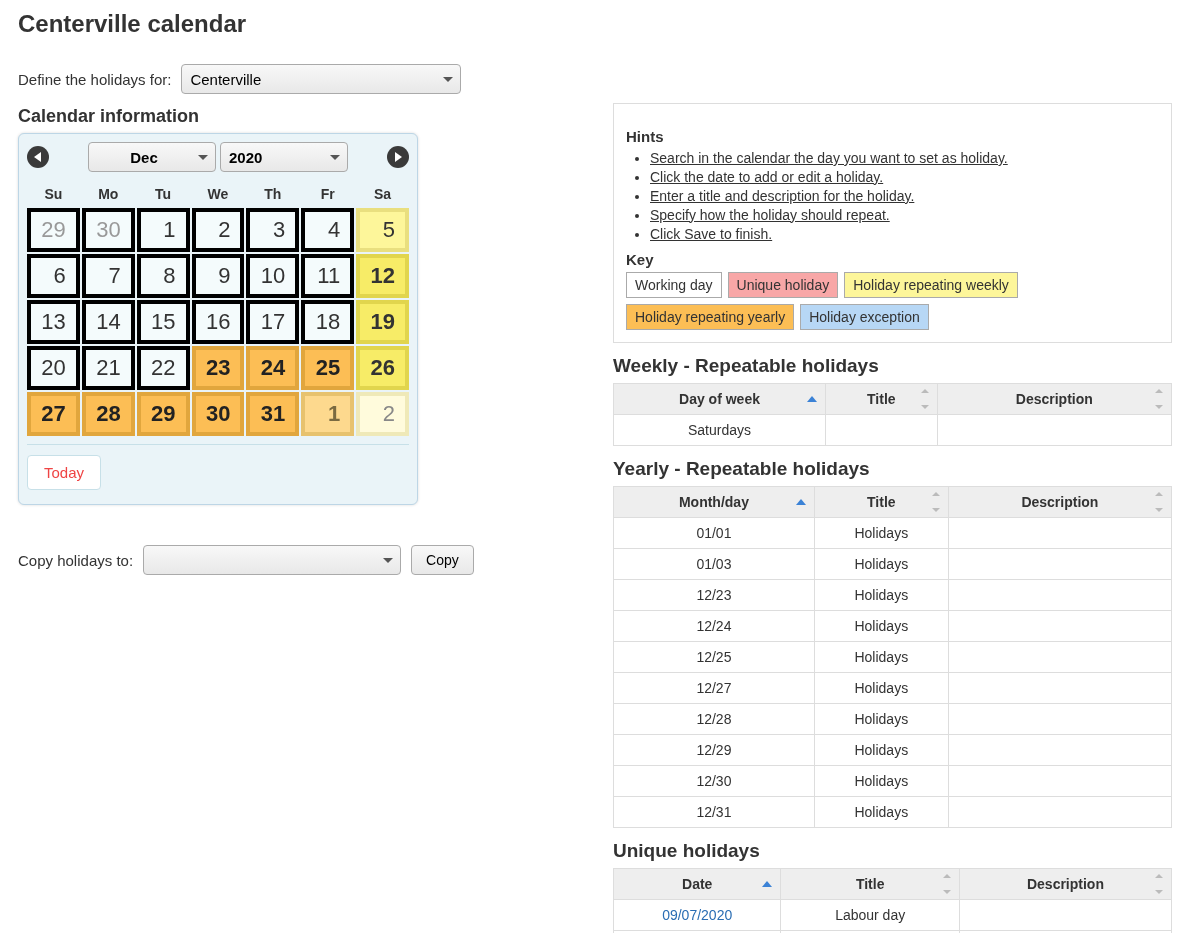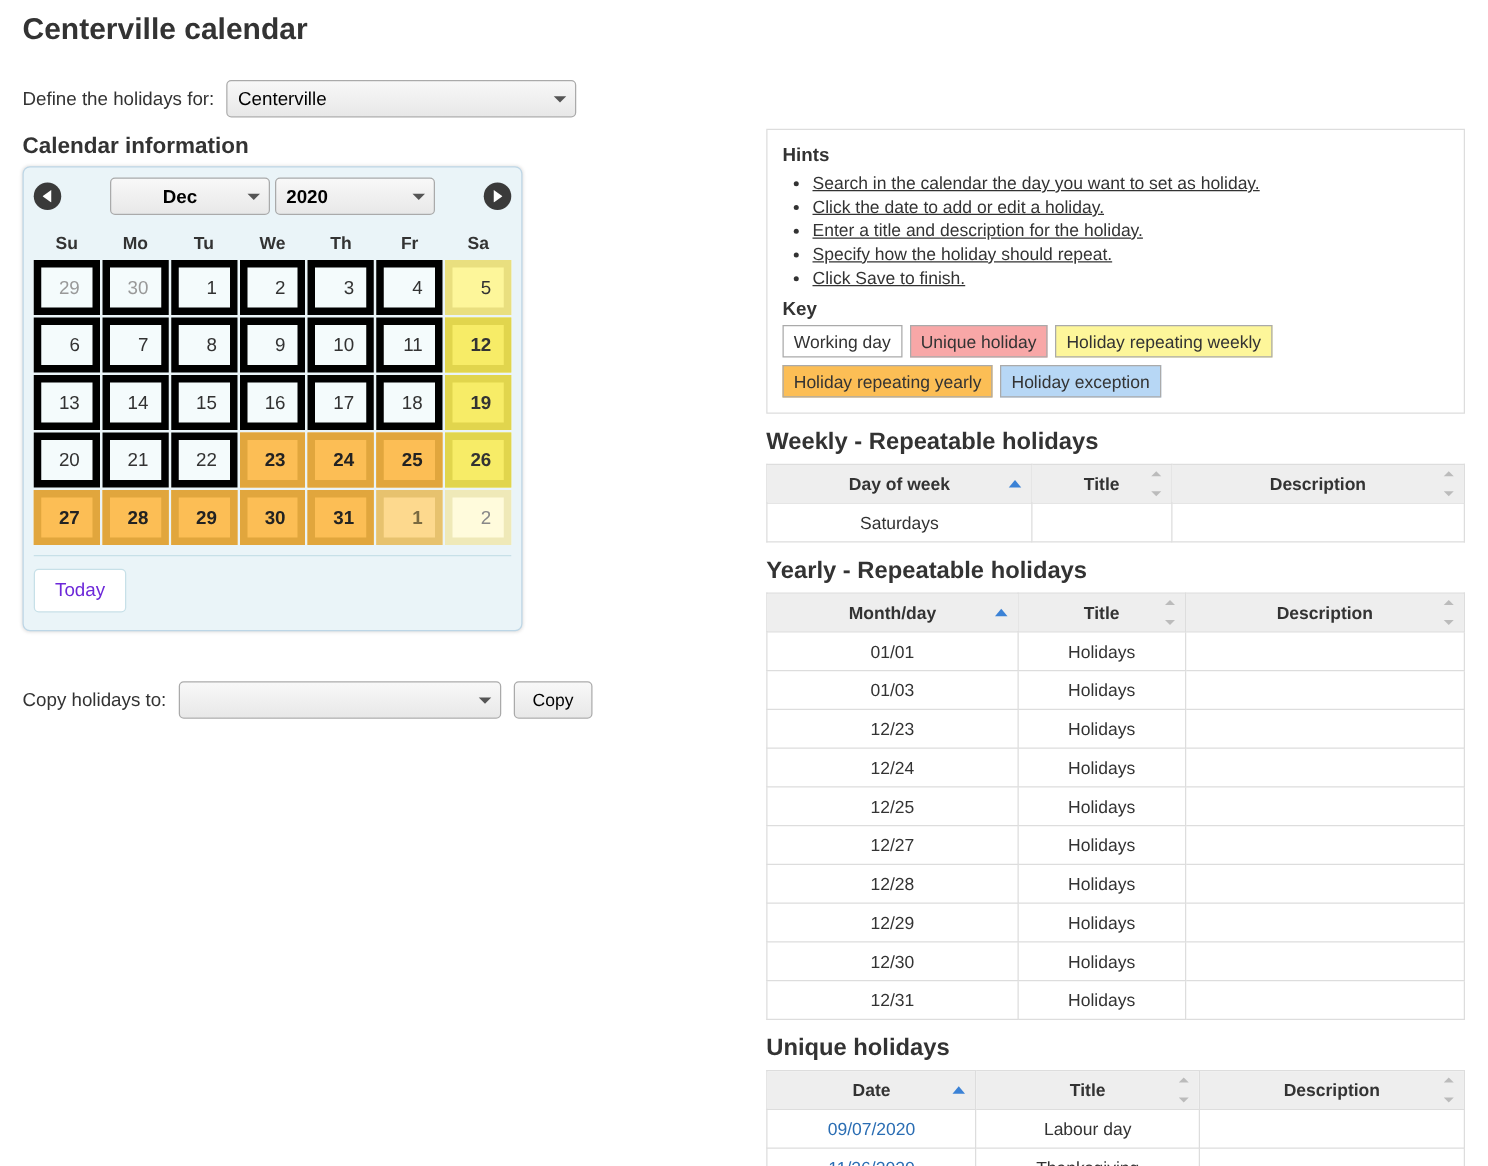--- a/index.html
+++ b/index.html
@@ -112,55 +112,55 @@
     gap: 2px;
   }
   .cal-dow {
     text-align: center;
     font-weight: bold;
     font-size: 14px;
     padding: 6px 0 4px 0;
   }
   .cal-day {
     background: #f4fbfc;
-    border: 6px solid #000000;
+    border: 4px solid #000000;
     height: 44px;
     display: flex;
     align-items: center;
     justify-content: flex-end;
     padding: 12px 10px;
-    font-size: 15px;
+    font-size: 22px;
     color: #333;
     cursor: pointer;
   }
   .cal-day.other { color: #999; }
   .cal-day.sat-yellow { background: #fdf69a; border-color:#e9df7f; color:#333;}
   .cal-day.sat-yellow-light { background:#fffbdc; border-color:#efe9b8; color:#888;}
   .cal-day.sat-deep { background: #f7ec67; border-color:#e1d54d; font-weight:bold;}
   .cal-day.hol-orange { background:#fcbe55; border-color:#e1a63d; font-weight:bold; color:#222;}
   .cal-day.hol-orange-light { background:#fdd98e; border-color:#e7c26e; color:#7a6a40; font-weight:bold;}
   .cal-footer {
     border-top: 1px solid #c7e0e8;
     margin-top: 8px;
     padding-top: 10px;
   }
   .today-btn {
     background:#fff;
     border:1px solid #c7e0e8;
     border-radius:4px;
     padding:8px 16px;
     font-size:15px;
-    color:#6d28d9;
+    color:#ef4444;
     cursor:pointer;
   }
   .copy-row { margin-top: 40px; }
   
   .hints-box {
     border: 1px solid #ddd;
-    padding: 8px 12px 12px 12px;
+    padding: 20px 12px 12px 12px;
   }
   .hints-box h4 {
     font-size: 15px;
     margin: 4px 0 2px 0;
     font-weight: bold;
   }
   .hints-box ul {
     margin: 4px 0 8px 0;
     padding-left: 24px;
     text-decoration: underline;

